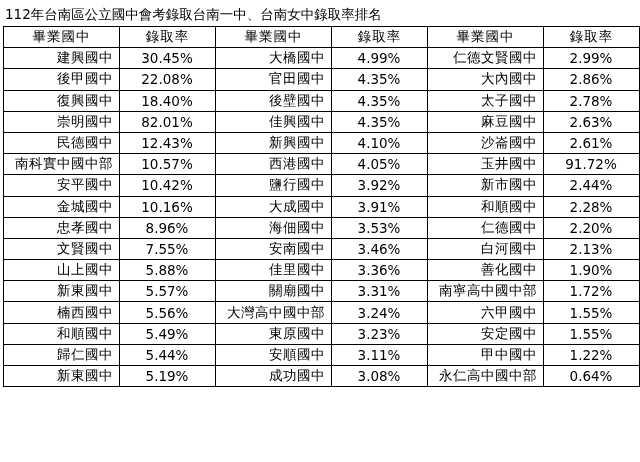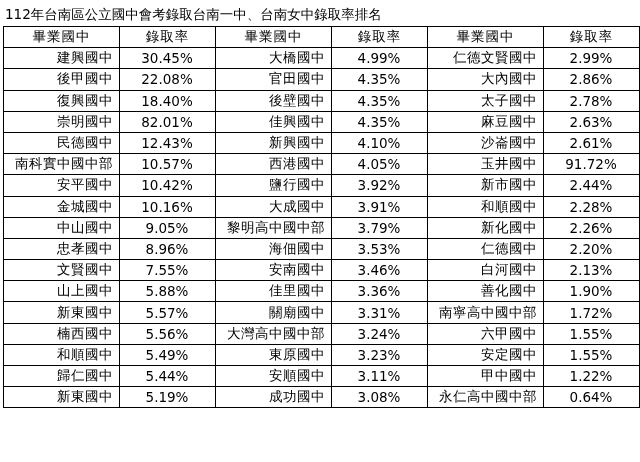--- a/index.html
+++ b/index.html
@@ -140,28 +140,20 @@
         </tr>
         <tr>
           <td class="name">金城國中</td>
           <td class="rate">10.16%</td>
           <td class="name">大成國中</td>
           <td class="rate">3.91%</td>
           <td class="name">和順國中</td>
           <td class="rate">2.28%</td>
         </tr>
         <tr>
-          <td class="name">中山國中</td>
-          <td class="rate">9.05%</td>
-          <td class="name">黎明高中國中部</td>
-          <td class="rate">3.79%</td>
-          <td class="name">新化國中</td>
-          <td class="rate">2.26%</td>
-        </tr>
-        <tr>
           <td class="name">忠孝國中</td>
           <td class="rate">8.96%</td>
           <td class="name">海佃國中</td>
           <td class="rate">3.53%</td>
           <td class="name">仁德國中</td>
           <td class="rate">2.20%</td>
         </tr>
         <tr>
           <td class="name">文賢國中</td>
           <td class="rate">7.55%</td>

